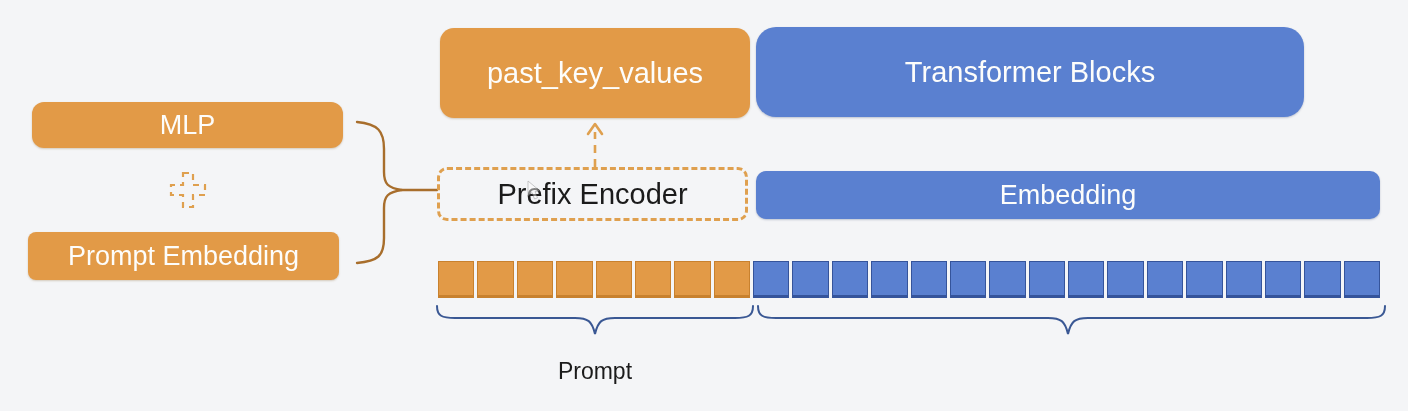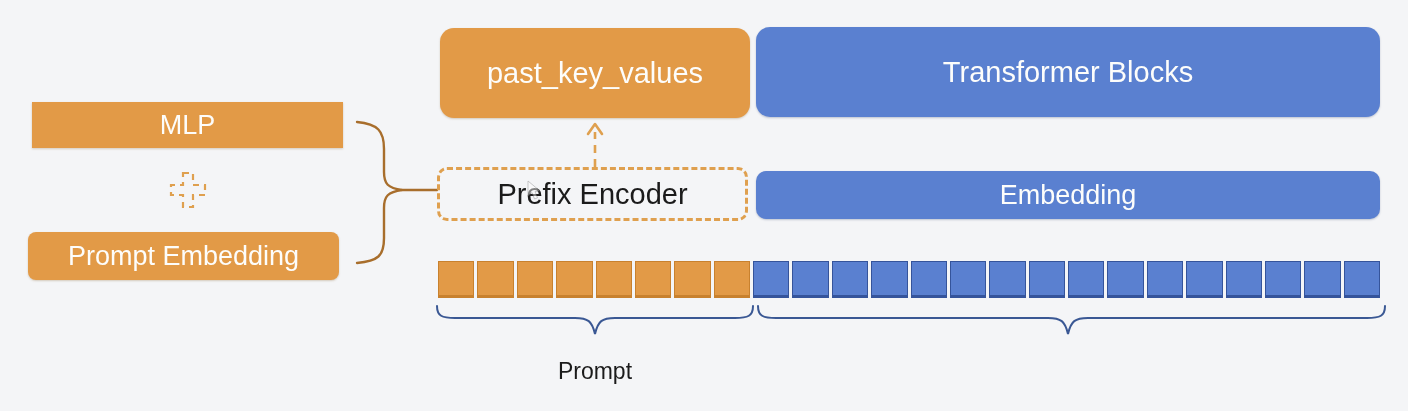--- a/index.html
+++ b/index.html
@@ -16,21 +16,21 @@
   .token{flex:1;box-sizing:border-box;}
   .token.prompt{background:var(--orange);border:1px solid var(--orange_border);border-bottom:3px solid var(--orange_border);}
   .token.input{background:var(--blue);border:1px solid var(--blue_border);border-bottom:3px solid var(--blue_border);}
   .caption{position:absolute;top:358px;width:220px;text-align:center;font-size:23px;color:var(--text_dark);}
 </style>
 </head>
 <body>
 
 <div id="canvas">
 
-  <div class="box orange-box lbl-27" style="left:32px;top:102px;width:311px;height:46px;border-radius:0;">
+  <div class="box orange-box lbl-27" style="left:32px;top:102px;width:311px;height:46px;border-radius:12px;">
     <span>MLP</span>
   </div>
 
   <svg style="left:166px;top:168px;" width="44" height="44" viewBox="0 0 44 44">
     <path d="M17,5 H27 V17 H39 V27 H27 V39 H17 V27 H5 V17 H17 Z" fill="none" stroke="var(--orange_dash)" stroke-width="2.2" stroke-dasharray="6 5"></path>
   </svg>
 
   <div class="box orange-box lbl-27" style="left:28px;top:232px;width:311px;height:48px;border-radius:8px;">
     <span>Prompt Embedding</span>
   </div>
@@ -50,21 +50,21 @@
   </svg>
 
   <div class="box dashed-box lbl-29" style="left:437px;top:167px;width:311px;height:54px;border-radius:10px;">
     <span>Prefix Encoder</span>
   </div>
 
   <svg style="left:527px;top:180px;opacity:.5;" width="15" height="21" viewBox="0 0 15 21">
     <path d="M1,1 L1,16 L5,12.5 L7.5,19 L10.5,17.8 L8,11.5 L13,11 Z" fill="rgba(255,255,255,.9)" stroke="rgba(110,110,110,.7)" stroke-width="1"></path>
   </svg>
 
-  <div class="box blue-box lbl-29" style="left:756px;top:27px;width:624px;height:90px;border-radius:14px;">
+  <div class="box blue-box lbl-29" style="left:756px;top:27px;width:548px;height:90px;border-radius:20px;">
     <span>Transformer Blocks</span>
   </div>
 
   <div class="box blue-box lbl-27" style="left:756px;top:171px;width:624px;height:48px;border-radius:10px;">
     <span>Embedding</span>
   </div>
 
   <div id="token-row">
       <div class="token prompt"></div>
       <div class="token prompt"></div>

